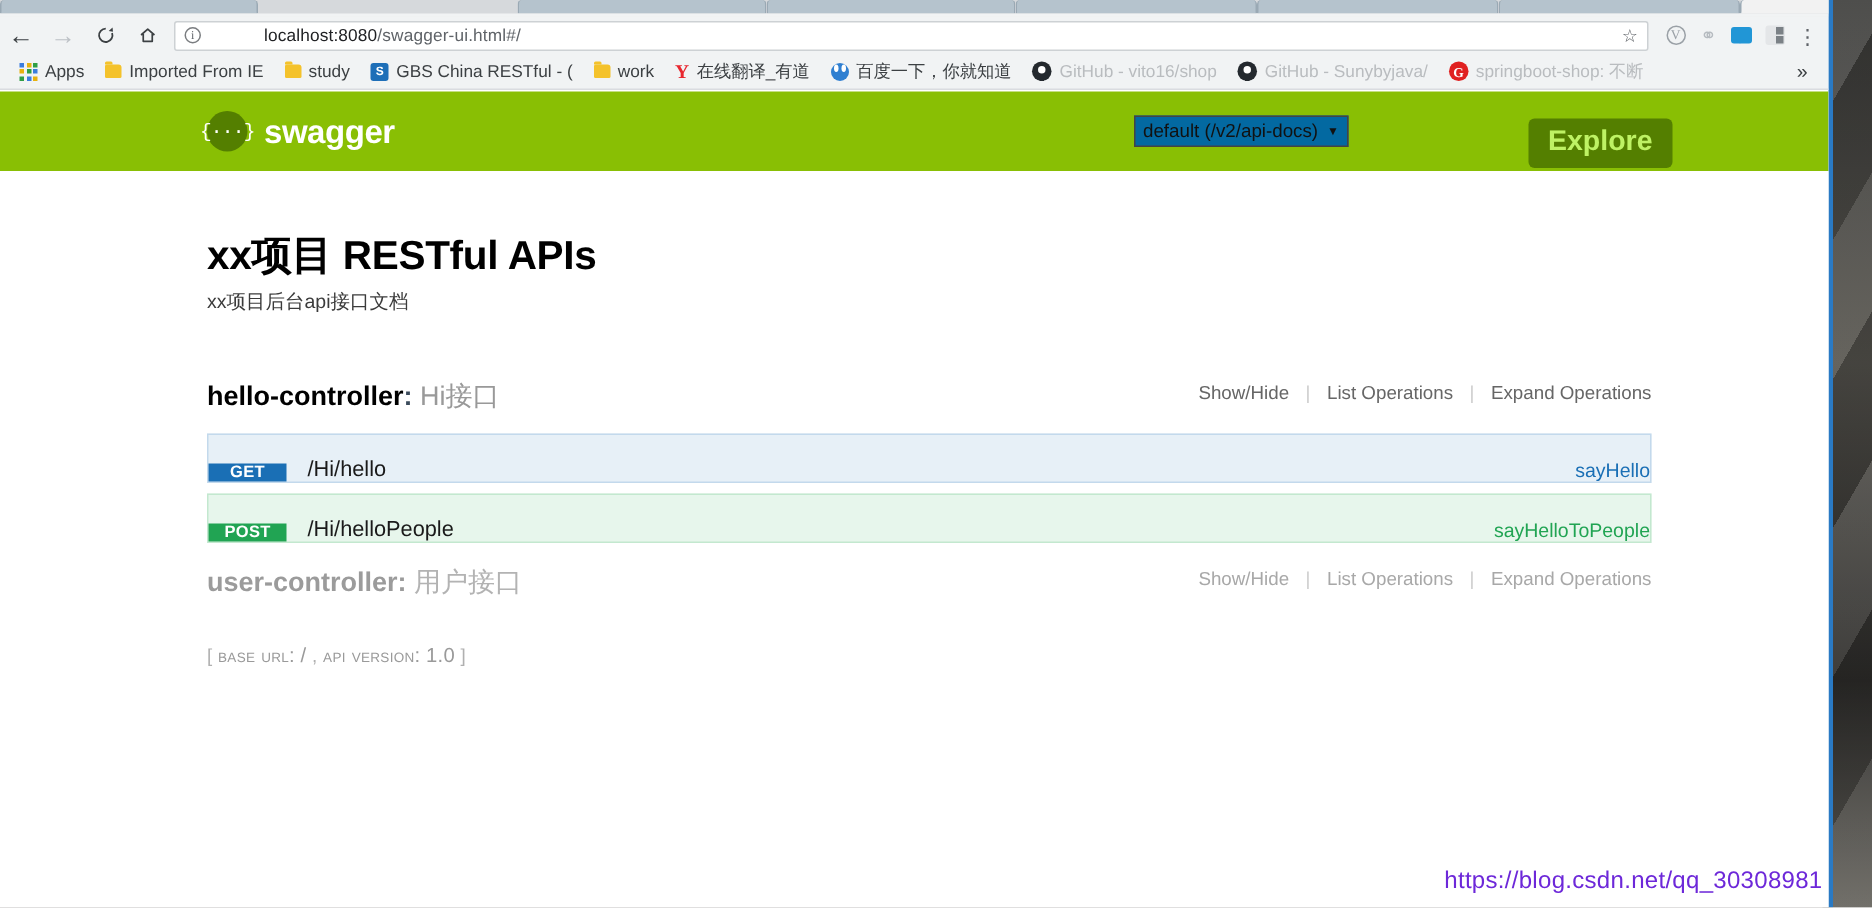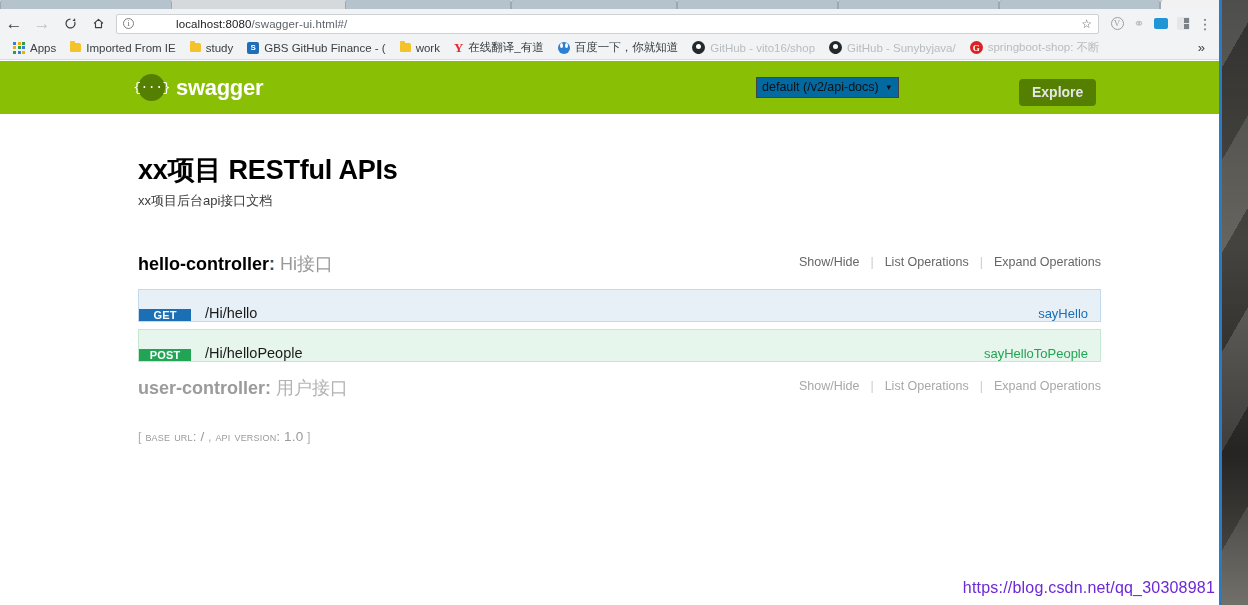--- a/index.html
+++ b/index.html
@@ -125,22 +125,22 @@
   .header-right { position:absolute; left:756px; top:0; height:53px; display:flex; align-items:center; gap:0; }
   .api-select {
     background:#0369a1; border:1px solid #444; height:21px;
     font-size:12.5px; color:#111; padding:0 5px;
     display:flex; align-items:center; gap:6px; line-height:1;
     font-family:"Liberation Sans", sans-serif;
   }
   .api-select .caret { font-size:8px; color:#111; }
   .explore-btn {
     position:absolute; left:1019px; top:79px;
-    background:#547f00; color:#e5e5e5;
-    font-size:14px; font-weight:bold;
+    background:#547f00; color:#bef264;
+    font-size:19px; font-weight:bold;
     padding:6px 13px; border-radius:4px; line-height:1.1;
   }
 
   
   .content { position:absolute; left:0; top:114px; width:1222px; height:491px; background:#ffffff; }
   .page-title {
     position:absolute; left:138px; top:38px;
     font-size:27px; font-weight:bold; color:#000000; letter-spacing:-.2px; white-space:nowrap;
   }
   .page-subtitle {
@@ -176,21 +176,21 @@
   .op .verb {
     width:52px; flex:0 0 52px;
     display:flex; align-items:center; justify-content:center;
     color:#ffffff; font-size:11px; font-weight:bold; letter-spacing:.2px;
   }
   .op .path {
     flex:1; display:flex; align-items:center;
     padding-left:14px; font-size:14.5px; color:#1a1a1a;margin-top:34px;
   }
   .op .nick {
-    display:flex; align-items:center; padding-right:12px; font-size:13px;
+    display:flex; align-items:center; font-size:13px;
   }
   .op.get  { background:#e7f0f7; border-color:#c3d9ec; }
   .op.get .verb { background:#1a6fb5; }
   .op.get .nick { color:#1a6fb5; }
   .op.post { background:#e7f6ec; border-color:#c3e8cf; }
   .op.post .verb { background:#21a453; }
   .op.post .nick { color:#21a453; }
 
   .baseurl {
     position:absolute; left:138px; font-size:12.5px; color:#9a9a9a;
@@ -282,21 +282,21 @@
         <span class="bm-label">Imported From IE</span>
       </div>
 
       <div class="bm">
         <span class="bm-folder"></span>
         <span class="bm-label">study</span>
       </div>
 
       <div class="bm">
         <span class="ic-sp">S</span>
-        <span class="bm-label">GBS GitHub Finance - (</span>
+        <span class="bm-label">GBS China RESTful - (</span>
       </div>
 
       <div class="bm">
         <span class="bm-folder"></span>
         <span class="bm-label">work</span>
       </div>
 
       <div class="bm">
         <span class="ic-y">Y</span>
         <span class="bm-label">在线翻译_有道</span>

